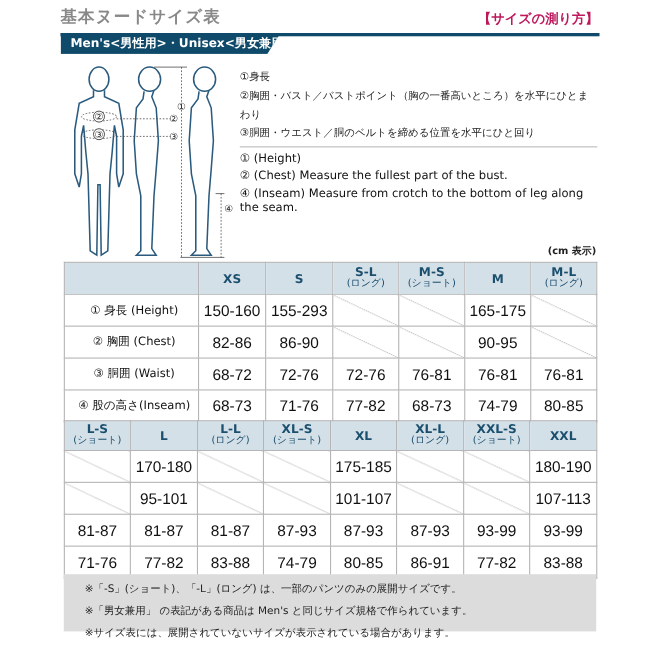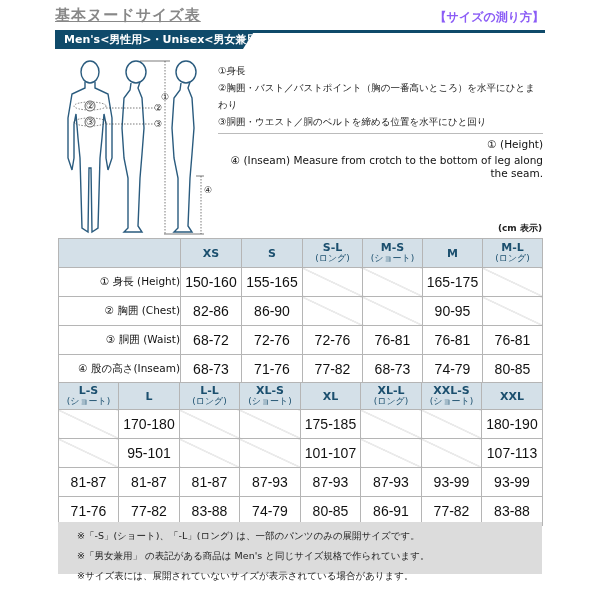--- a/index.html
+++ b/index.html
@@ -1,34 +1,34 @@
 <!DOCTYPE html>
 <html><head>
 <meta charset="utf-8">
 <style>
   html, body { margin:0; padding:0; background:#ffffff; }
   body { width:600px; height:600px; position:relative; overflow:hidden; font-family:"DejaVu Sans", sans-serif; color:#222; }
-  .title { position:absolute; left:55px; top:6px; font-size:15px; font-weight:bold; color:#888; letter-spacing:1px;text-decoration:underline; }
-  .howto { position:absolute; right:56px; top:9px; font-size:12px; font-weight:bold; color:#8b5cf6; }
+  .title { position:absolute; left:55px; top:6px; font-size:15px; font-weight:bold; color:#888; letter-spacing:1px; }
+  .howto { position:absolute; right:56px; top:9px; font-size:12px; font-weight:bold; color:#be185d; }
   .bar { position:absolute; left:55px; top:30px; width:490px; height:19px; }
   .bar .line { position:absolute; left:0; top:0; width:490px; height:3px; background:#0f4a6a; }
   .bar .tab { position:absolute; left:0; top:0; width:200px; height:19px; background:#0f4a6a; clip-path:polygon(0 0,100% 0,calc(100% - 12px) 100%,0 100%); }
   .bar .tab span { position:absolute; left:9px; top:2px; color:#fff; font-size:11px; font-weight:bold; white-space:nowrap; }
   .figure { position:absolute; left:58px; top:58px; width:160px; height:180px; }
   .jp-notes { position:absolute; left:218px; top:62px; width:325px; font-size:9.5px; line-height:17px; color:#222; }
   .jp-notes .sep { border-top:1px solid #bbb; margin-top:3px; }
   .en-notes { position:absolute; left:218px; top:138px; width:325px; font-size:10.5px; line-height:13px; color:#111; }
-  .en-notes div { margin-bottom:3px;text-align:right; }
+  .en-notes div { margin-bottom:3px; }
   .cm { position:absolute; right:58px; top:222px; font-size:9px; font-weight:bold; }
   table { border-collapse:collapse; position:absolute; left:58px; table-layout:fixed; }
   td, th { border:1px solid #b5b5b5; text-align:center; padding:0; position:relative; }
   th { background:#d4e0e8; color:#1b4f6e; font-weight:bold; font-size:11px; line-height:11px; }
   th small { display:block; font-size:9px; font-weight:normal; color:#1b4f6e; }
   td { font-size:14px; font-family:"Liberation Sans", sans-serif; color:#111; height:28px; }
-  td.lbl { text-align:right; padding-left:5px; font-size:10.5px; font-family:"DejaVu Sans", sans-serif; }
+  td.lbl { text-align:center; padding-left:5px; font-size:10.5px; font-family:"DejaVu Sans", sans-serif; }
   td.empty { background:linear-gradient(to top right, transparent calc(50% - 0.5px), #b5b5b5 50%, transparent calc(50% + 0.5px)); }
   #t1 { top:238px; width:484px; }
   #t1 th { height:28px;margin-top:10px; }
   #t2 { top:382px; width:484px; }
   #t2 th { height:26px; }
   .footnote { position:absolute; left:58px; top:522px; width:484px; height:52px; background:#dcdcdc; font-size:9.5px; line-height:20px; padding:4px 0 0 19px; box-sizing:border-box; color:#222; }
 </style>
 </head>
 <body>
 
@@ -83,20 +83,21 @@
 
 <div class="jp-notes">
   <div>①身長</div>
   <div>②胸囲・バスト／バストポイント（胸の一番高いところ）を水平にひとまわり</div>
   <div>③胴囲・ウエスト／胴のベルトを締める位置を水平にひと回り</div>
   <div class="sep"></div>
 </div>
 
 <div class="en-notes">
   <div>① (Height)</div>
+  <div>② (Chest) Measure the fullest part of the bust.</div>
   <div>④ (Inseam) Measure from crotch to the bottom of leg along the seam.</div>
 </div>
 <div class="cm">(cm 表示)</div>
 
 <table id="t1">
   <colgroup>
       <col style="width:122px">
       <col style="width:61px">
       <col style="width:61px">
       <col style="width:60px">
@@ -110,21 +111,21 @@
     <th><span>XS</span><small></small></th>
     <th><span>S</span><small></small></th>
     <th><span>S-L</span><small>(ロング)</small></th>
     <th><span>M-S</span><small>(ショート)</small></th>
     <th><span>M</span><small></small></th>
     <th><span>M-L</span><small>(ロング)</small></th>
   </tr>
   <tr>
     <td class="lbl">① 身長 (Height)</td>
     <td>150-160</td>
-    <td>155-165</td>
+    <td>155-293</td>
     <td class="empty"></td>
     <td class="empty"></td>
     <td>165-175</td>
     <td class="empty"></td>
   </tr>
   <tr>
     <td class="lbl">② 胸囲 (Chest)</td>
     <td>82-86</td>
     <td>86-90</td>
     <td class="empty"></td>

